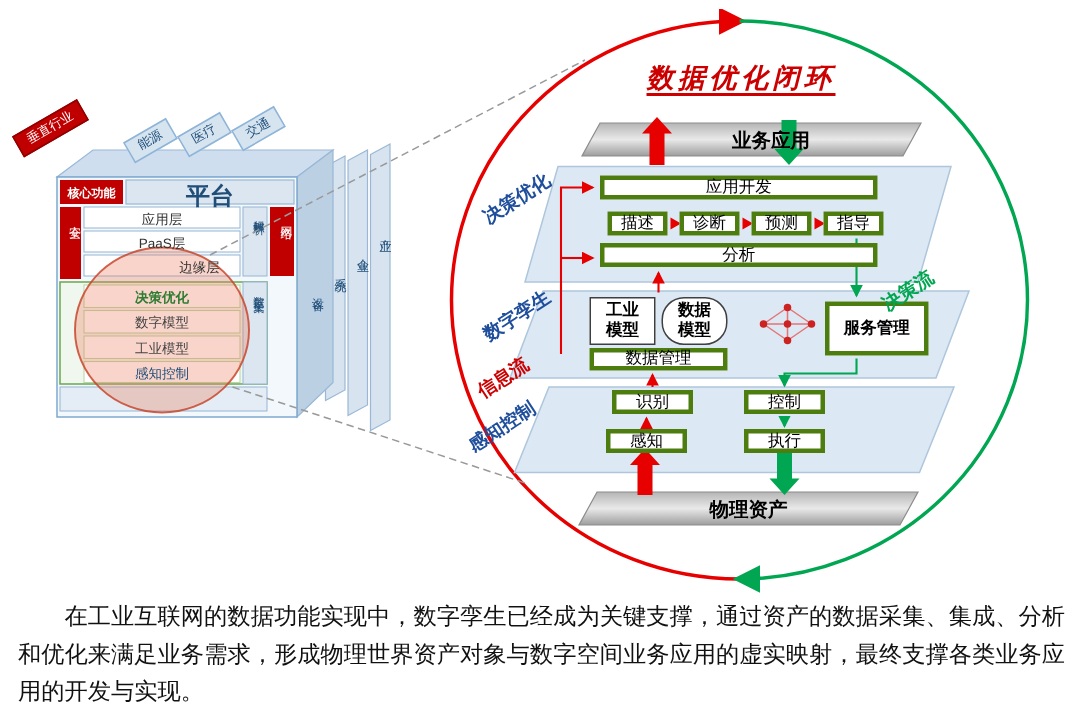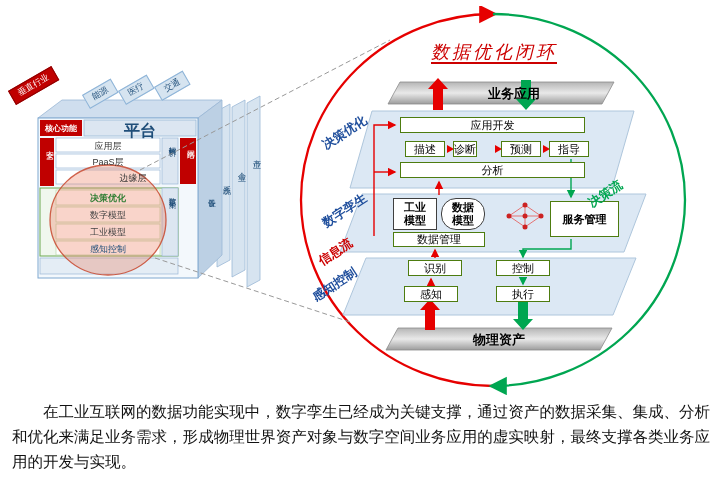--- a/index.html
+++ b/index.html
@@ -1,31 +1,31 @@
 <!DOCTYPE html>
 <html><head>
 <meta charset="utf-8">
 <style>
   html,body{margin:0;padding:0;background:#fff;}
   .stage{position:relative;width:722px;height:485px;background:#ffffff;overflow:hidden;
          font-family:"Liberation Sans","DejaVu Sans",sans-serif;}
   .abs{position:absolute;}
   .panel{position:absolute;}
   
-  .box{position:absolute;background:#fff;border:1px solid #4d7c0f;display:flex;align-items:center;
+  .box{position:absolute;background:#fff;border:3px solid #4d7c0f;display:flex;align-items:center;
        justify-content:center;text-align:center;font-size:11px;color:#000;line-height:1.15;
        box-sizing:border-box;}
   .box.strong{border:1.6px solid #3f3f3f;font-weight:bold;}
   .box.pad2{padding:0 8px;}
   
   .rlbl{position:absolute;font-size:12.5px;font-weight:bold;white-space:nowrap;transform-origin:0 50%;}
   .blue{color:#1f4e9c}.green{color:#00a651}.redc{color:#cc0000}
   
   .loop-title{position:absolute;left:96px;top:34px;width:220px;text-align:center;font-size:18px;
-      font-weight:normal;font-style:italic;color:#cc0000;letter-spacing:3px;
+      font-weight:bold;font-style:italic;color:#cc0000;letter-spacing:3px;
       text-decoration:underline;text-decoration-thickness:2px;text-underline-offset:4px;}
   .bar-label{position:absolute;text-align:center;font-weight:bold;font-size:13px;color:#000;}
   
   .ctext{position:absolute;text-align:center;white-space:nowrap;}
   .vtext{position:absolute;writing-mode:vertical-rl;text-orientation:upright;text-align:center;
          letter-spacing:1px;line-height:1;}
   .tab{position:absolute;background:#d6e4f0;border:1px solid #8eb4d8;color:#1f4e79;font-size:8.5px;
        padding:1px 7px;transform:rotate(-30deg);transform-origin:0 50%;white-space:nowrap;}
   .tab.redtab{background:#c00000;border-color:#8f0000;color:#fff;}
   .caption{position:absolute;left:12px;right:12px;top:400px;font-size:15.5px;line-height:1.6;
@@ -167,21 +167,21 @@
       </g>
     </svg>
 
     
     <div class="loop-title">数据优化闭环</div>
     <div class="bar-label" style="left:126px;top:79px;width:200px;">业务应用</div>
     <div class="bar-label" style="left:116px;top:325px;width:190px;">物理资产</div>
 
     <div class="box" style="left:112px;top:111px;width:185px;height:16px;">应用开发</div>
     <div class="box" style="left:117px;top:135px;width:40px;height:16px;">描述</div>
-    <div class="box" style="left:165px;top:135px;width:24px;height:16px;">诊断</div>
+    <div class="box" style="left:165px;top:135px;width:40px;height:16px;">诊断</div>
     <div class="box" style="left:213px;top:135px;width:40px;height:16px;">预测</div>
     <div class="box" style="left:261px;top:135px;width:40px;height:16px;">指导</div>
     <div class="box" style="left:112px;top:156px;width:185px;height:16px;">分析</div>
 
     <div class="box strong pad2" style="left:105px;top:192px;width:44px;height:32px;">工业模型</div>
     <div class="box strong pad2" style="left:153px;top:192px;width:44px;height:32px;border-radius:15px;">数据模型</div>
     <div class="box pad2" style="left:262px;top:195px;width:69px;height:36px;font-weight:bold;">服务管理</div>
     <div class="box" style="left:105px;top:226px;width:92px;height:15px;">数据管理</div>
 
     <div class="box" style="left:120px;top:254px;width:54px;height:16px;">识别</div>

